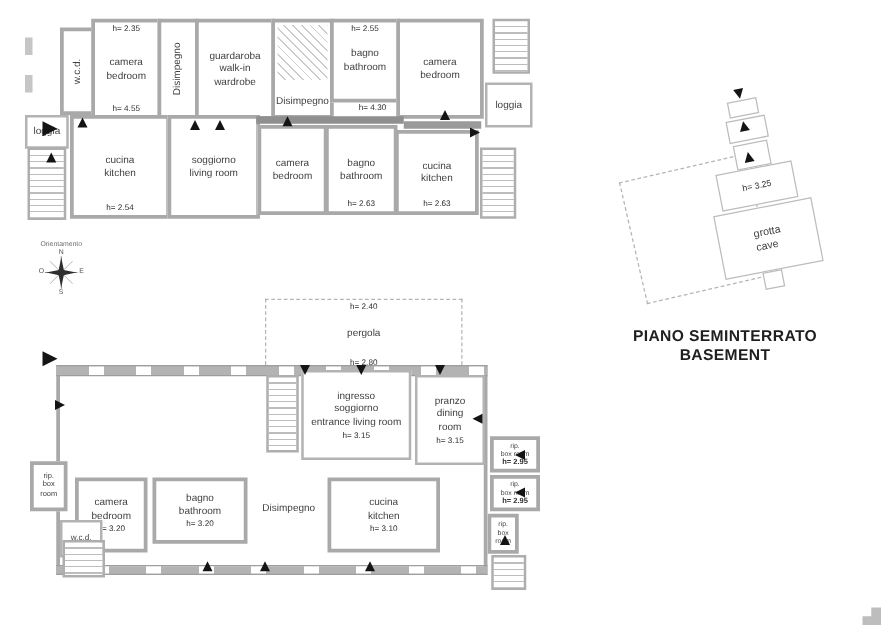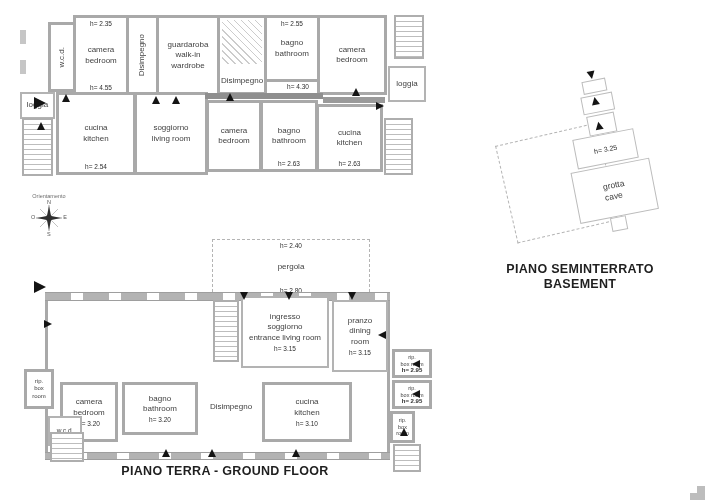--- a/index.html
+++ b/index.html
@@ -240,21 +240,20 @@
   <div class="arr arr-down" style="left:348px;top:292px;"></div>
   <div class="arr arr-right" style="left:44px;top:320px;"></div>
   <div class="arr arr-left" style="left:378px;top:331px;"></div>
   <div class="arr arr-up" style="left:162px;top:449px;"></div>
   <div class="arr arr-up" style="left:208px;top:449px;"></div>
   <div class="arr arr-up" style="left:292px;top:449px;"></div>
   <div class="arr arr-left" style="left:412px;top:360px;"></div>
   <div class="arr arr-left" style="left:412px;top:390px;"></div>
   <div class="arr arr-up" style="left:400px;top:428px;"></div>
 
-  <div class="titleline" style="left:60px;top:464px;width:330px;">PIANO TERRA - GROUND FLOOR</div>
 
   <div class="dashbox" style="left:505px;top:133px;width:104px;height:100px;background:transparent;transform:rotate(-13deg);"></div>
 
   <div class="caveg">
     <div class="cavebit st-h" style="left:46px;top:0;width:24px;height:13px;"></div>
     <div class="cavebit st-h" style="left:42px;top:15px;width:32px;height:18px;"></div>
     <div class="cavebit" style="left:44px;top:35px;width:28px;height:20px;"></div>
     <div class="cavebit" style="left:26px;top:55px;width:62px;height:30px;display:flex;align-items:center;justify-content:center;">
       <span class="hval" style="font-size:7px;">h= 3.25</span>
     </div>

